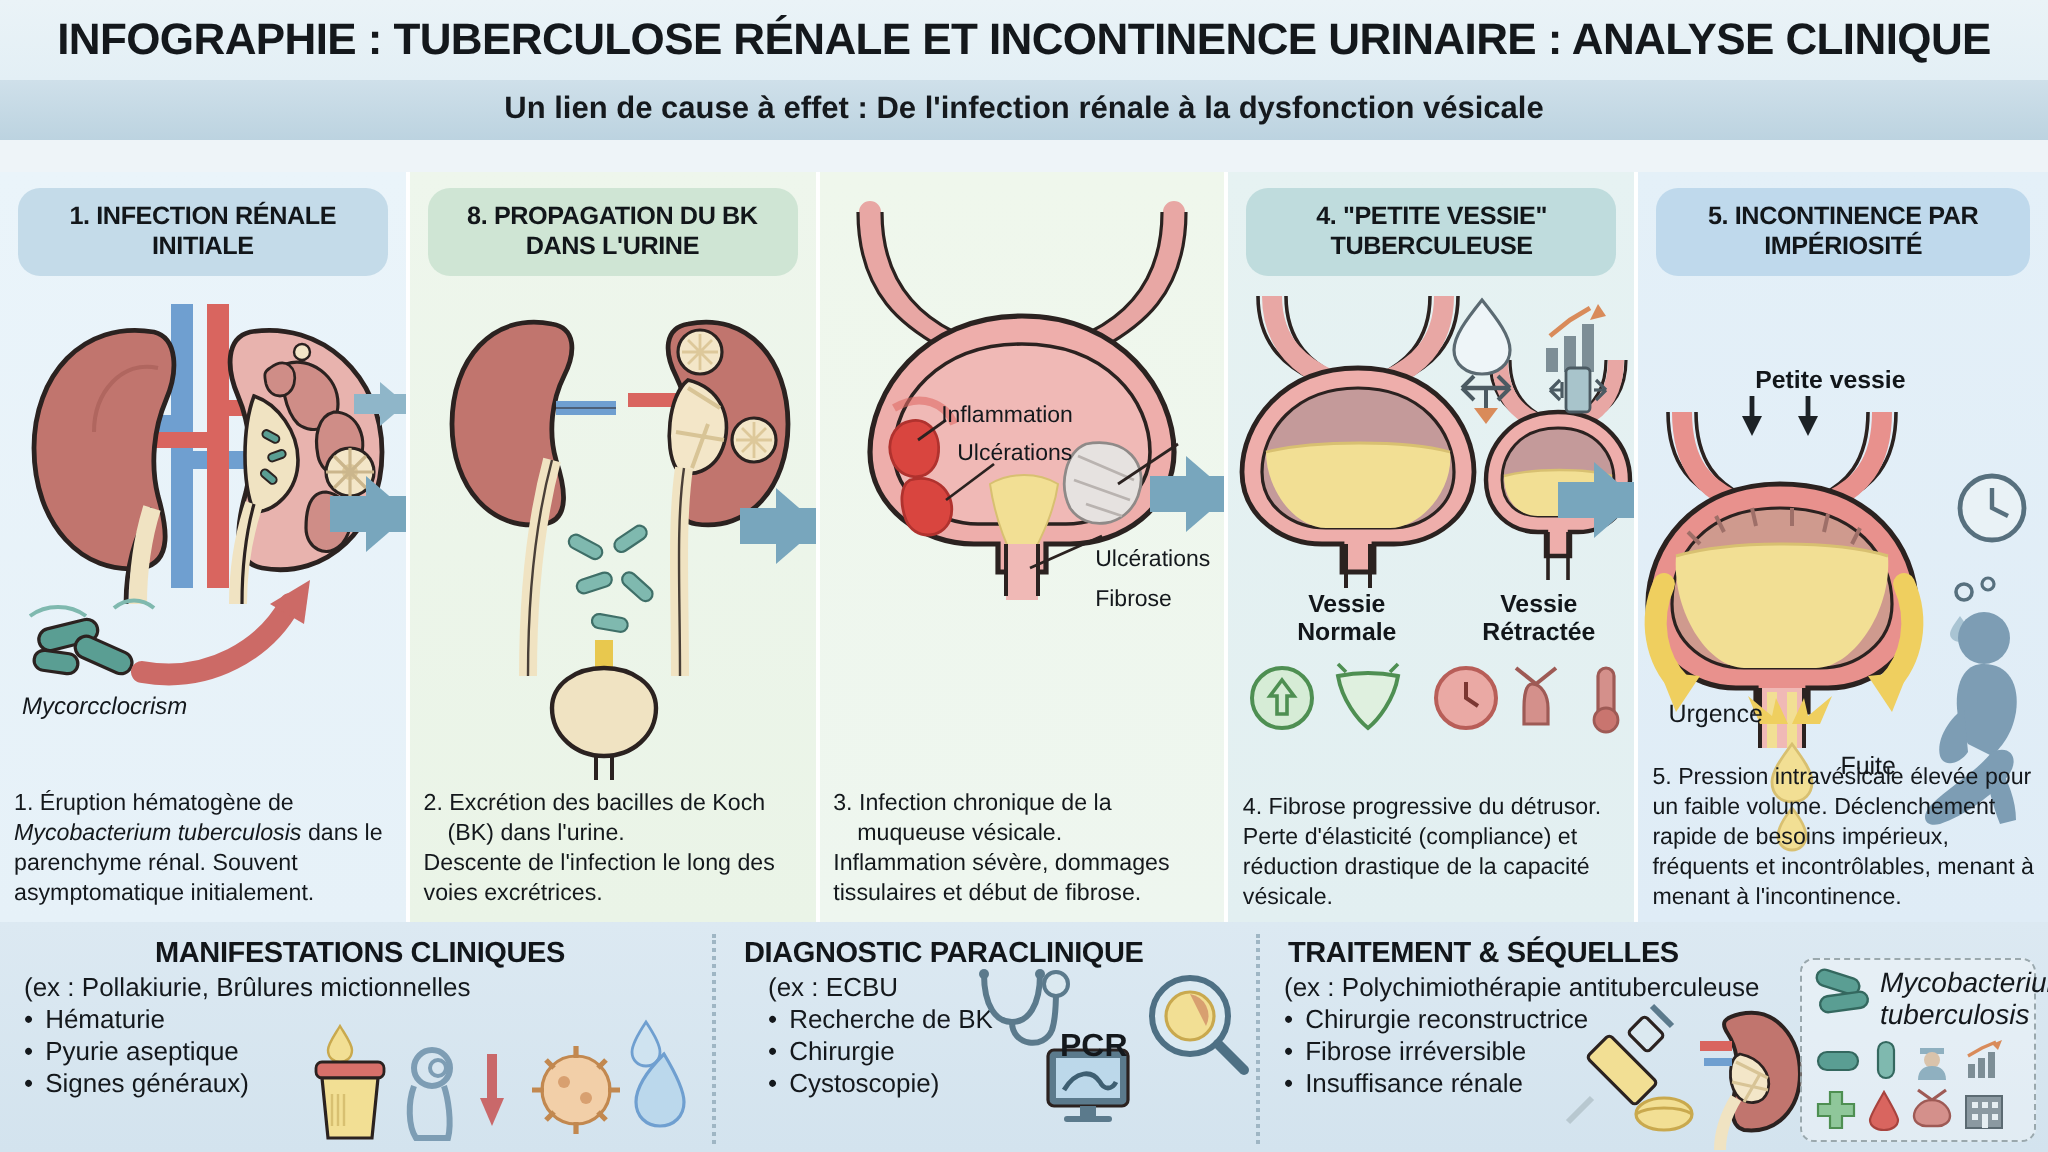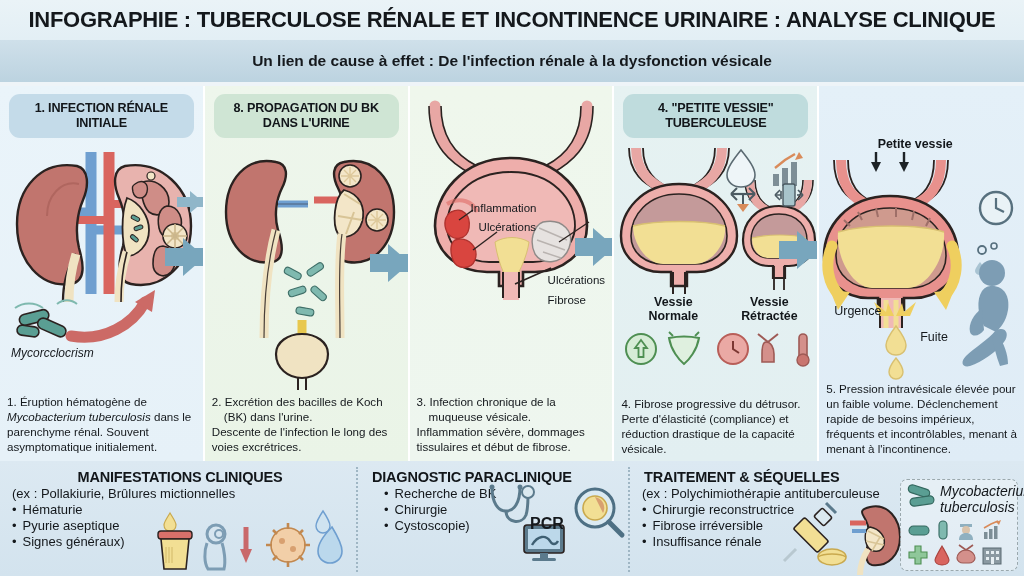--- a/index.html
+++ b/index.html
@@ -15,21 +15,21 @@
   .title-bar {
     position: absolute; left: 0; top: 0; width: 1024px; height: 40px;
     background: linear-gradient(#eaf3f7, #e3eff5);
     display: flex; align-items: center; justify-content: center;
   }
   .title-bar .title {
     font-size: 22px; font-weight: bold; color: #14181c;
     letter-spacing: -0.3px; white-space: nowrap;
   }
   .subtitle-bar {
-    position: absolute; left: 0; top: 40px; width: 1024px; height: 42px;
+    position: absolute; left: 0; top: 40px; width: 1024px; height: 30px;
     background: linear-gradient(#cfe0ea, #bcd3e0);
     display: flex; align-items: center; justify-content: center;
   }
   .subtitle-bar .subtitle {
     font-size: 15.5px; font-weight: bold; color: #15191d; white-space: nowrap;
   }
 
   
   .steps {
     position: absolute; left: 0; top: 86px; width: 1024px; height: 375px;
@@ -384,20 +384,23 @@
         </svg>
       </div>
       <div class="panel-text" style="bottom:4px;">
         <span class="lead indent">4. Fibrose progressive du détrusor.</span>
         <span>Perte d'élasticité (compliance) et réduction drastique de la capacité vésicale.</span>
       </div>
       <div class="big-arrow" style="left:183px;top:145px;"></div>
     </div>
 
     <div class="panel p5">
+      <div class="panel-head h5">
+        <span>5. INCONTINENCE PAR IMPÉRIOSITÉ</span>
+      </div>
       <div class="art">
         <div class="lbl-b" style="left:36px;top:46px;width:110px;">Petite vessie</div>
 
         <svg width="205" height="180" viewBox="0 0 205 180" style="position:absolute;left:-2px;top:58px;">
 
           <path d="M54 2 L54 16 M82 2 L82 16" stroke="#1d2226" stroke-width="2.4"></path>
           <path d="M49 12 L59 12 L54 22 Z" fill="#1d2226"></path>
           <path d="M77 12 L87 12 L82 22 Z" fill="#1d2226"></path>
 
           <path d="M12 10 C12 38 26 48 38 54 M26 10 C26 36 38 46 50 52" stroke="#2b2220" stroke-width="1.8" fill="none"></path>
@@ -495,20 +498,21 @@
         <g transform="translate(158,0)">
           <path d="M9 0 C13 6 16 11 16 15 C16 19 13 22 9 22 C5 22 2 19 2 15 C2 11 5 6 9 0 Z" fill="#cfe3f0" stroke="#6f9fd0" stroke-width="1.4"></path>
           <path d="M18 16 C24 26 28 34 28 40 C28 47 23 52 16 52 C9 52 4 47 4 40 C4 34 8 26 18 16 Z" fill="#bbd8ec" stroke="#6f9fd0" stroke-width="1.6"></path>
         </g>
       </svg>
     </div>
 
     <div class="bcol c2">
       <h3>DIAGNOSTIC PARACLINIQUE</h3>
       <div class="blist">
+        <span class="intro">(ex : ECBU</span>
         <span class="li">Recherche de BK</span>
         <span class="li">Chirurgie</span>
         <span class="li">Cystoscopie)</span>
       </div>
       <svg width="140" height="78" viewBox="0 0 140 78" style="position:absolute;left:130px;top:18px;">
         <g>
           <path d="M4 2 C4 18 10 26 18 26 C26 26 32 18 32 2" fill="none" stroke="#5b7a8c" stroke-width="3"></path>
           <circle cx="4" cy="2" r="2.5" fill="#5b7a8c"></circle>
           <circle cx="32" cy="2" r="2.5" fill="#5b7a8c"></circle>
           <path d="M18 26 C18 38 34 40 38 30 C40 24 40 16 40 10" fill="none" stroke="#5b7a8c" stroke-width="3"></path>

